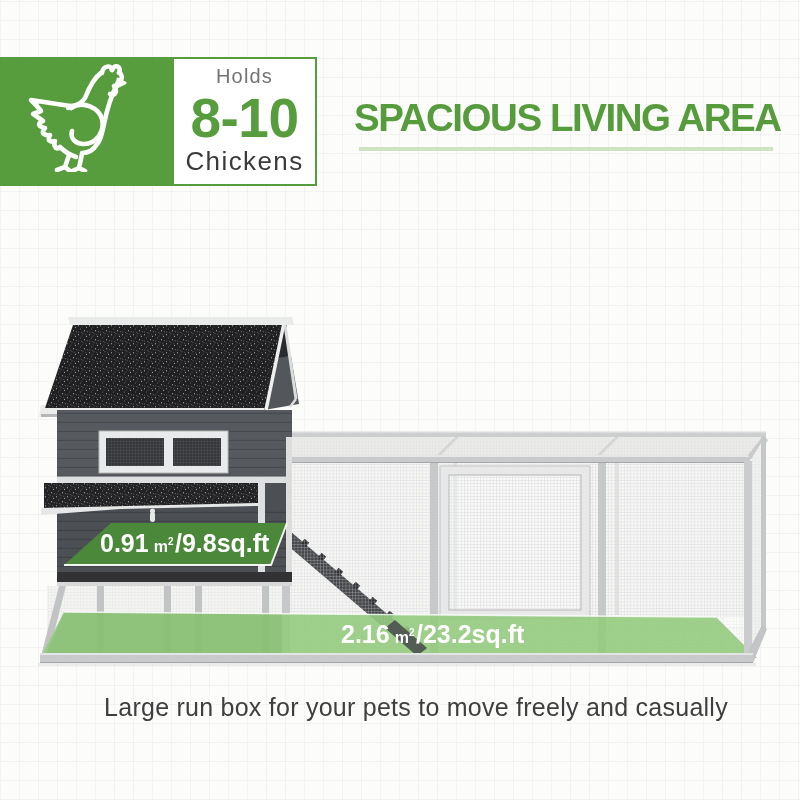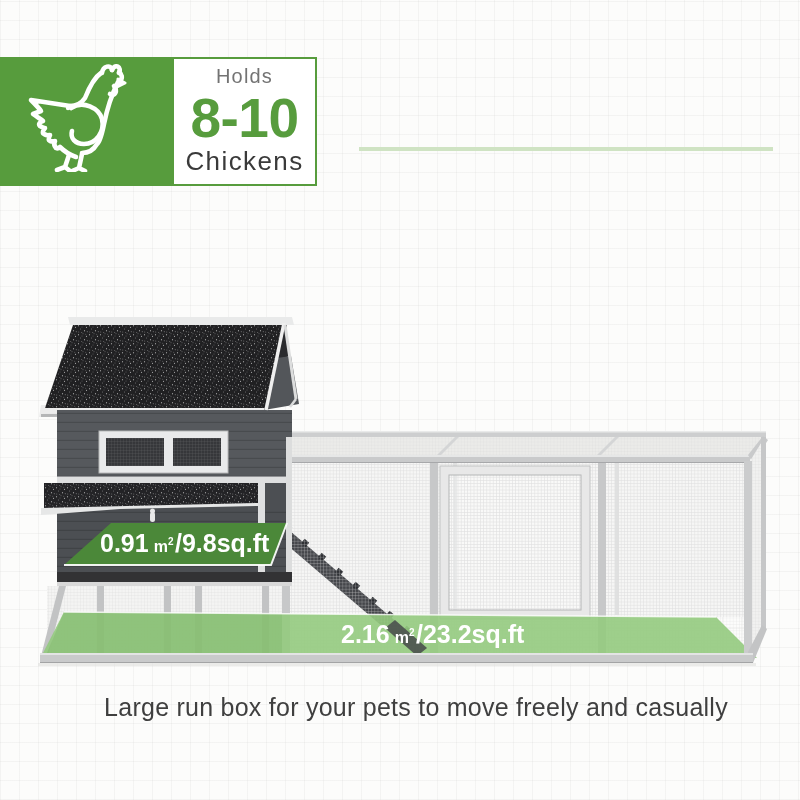--- a/index.html
+++ b/index.html
@@ -31,20 +31,21 @@
 <circle cx="41" cy="44" r="2.2" fill="#fff" stroke="none"></circle>
 <path d="M42,91 L38,103 M38,103 L30,106 M38,103 L43,107"></path>
 <path d="M55,90 L52,104 M52,104 L45,107 M52,104 L58,107"></path>
 </svg>
 </div>
 <div class="holdsbox">
   <div class="h1">Holds</div>
   <div class="h2">8-10</div>
   <div class="h3">Chickens</div>
 </div>
+<div class="title">SPACIOUS LIVING AREA</div>
 <div class="underline"></div>
 <svg class="coop" width="740" height="375" viewBox="30 300 740 375">
 <defs>
 <pattern id="mesh" width="3.2" height="3.2" patternUnits="userSpaceOnUse">
   <path d="M0 0H3.2M0 0V3.2" stroke="#dcddde" stroke-width="0.55" fill="none"></path>
 </pattern>
 <pattern id="mesh2" width="3" height="3" patternUnits="userSpaceOnUse">
   <path d="M0 0H3M0 0V3" stroke="#cfd0d1" stroke-width="0.6" fill="none"></path>
 </pattern>
 <pattern id="speck" width="11" height="9" patternUnits="userSpaceOnUse">

